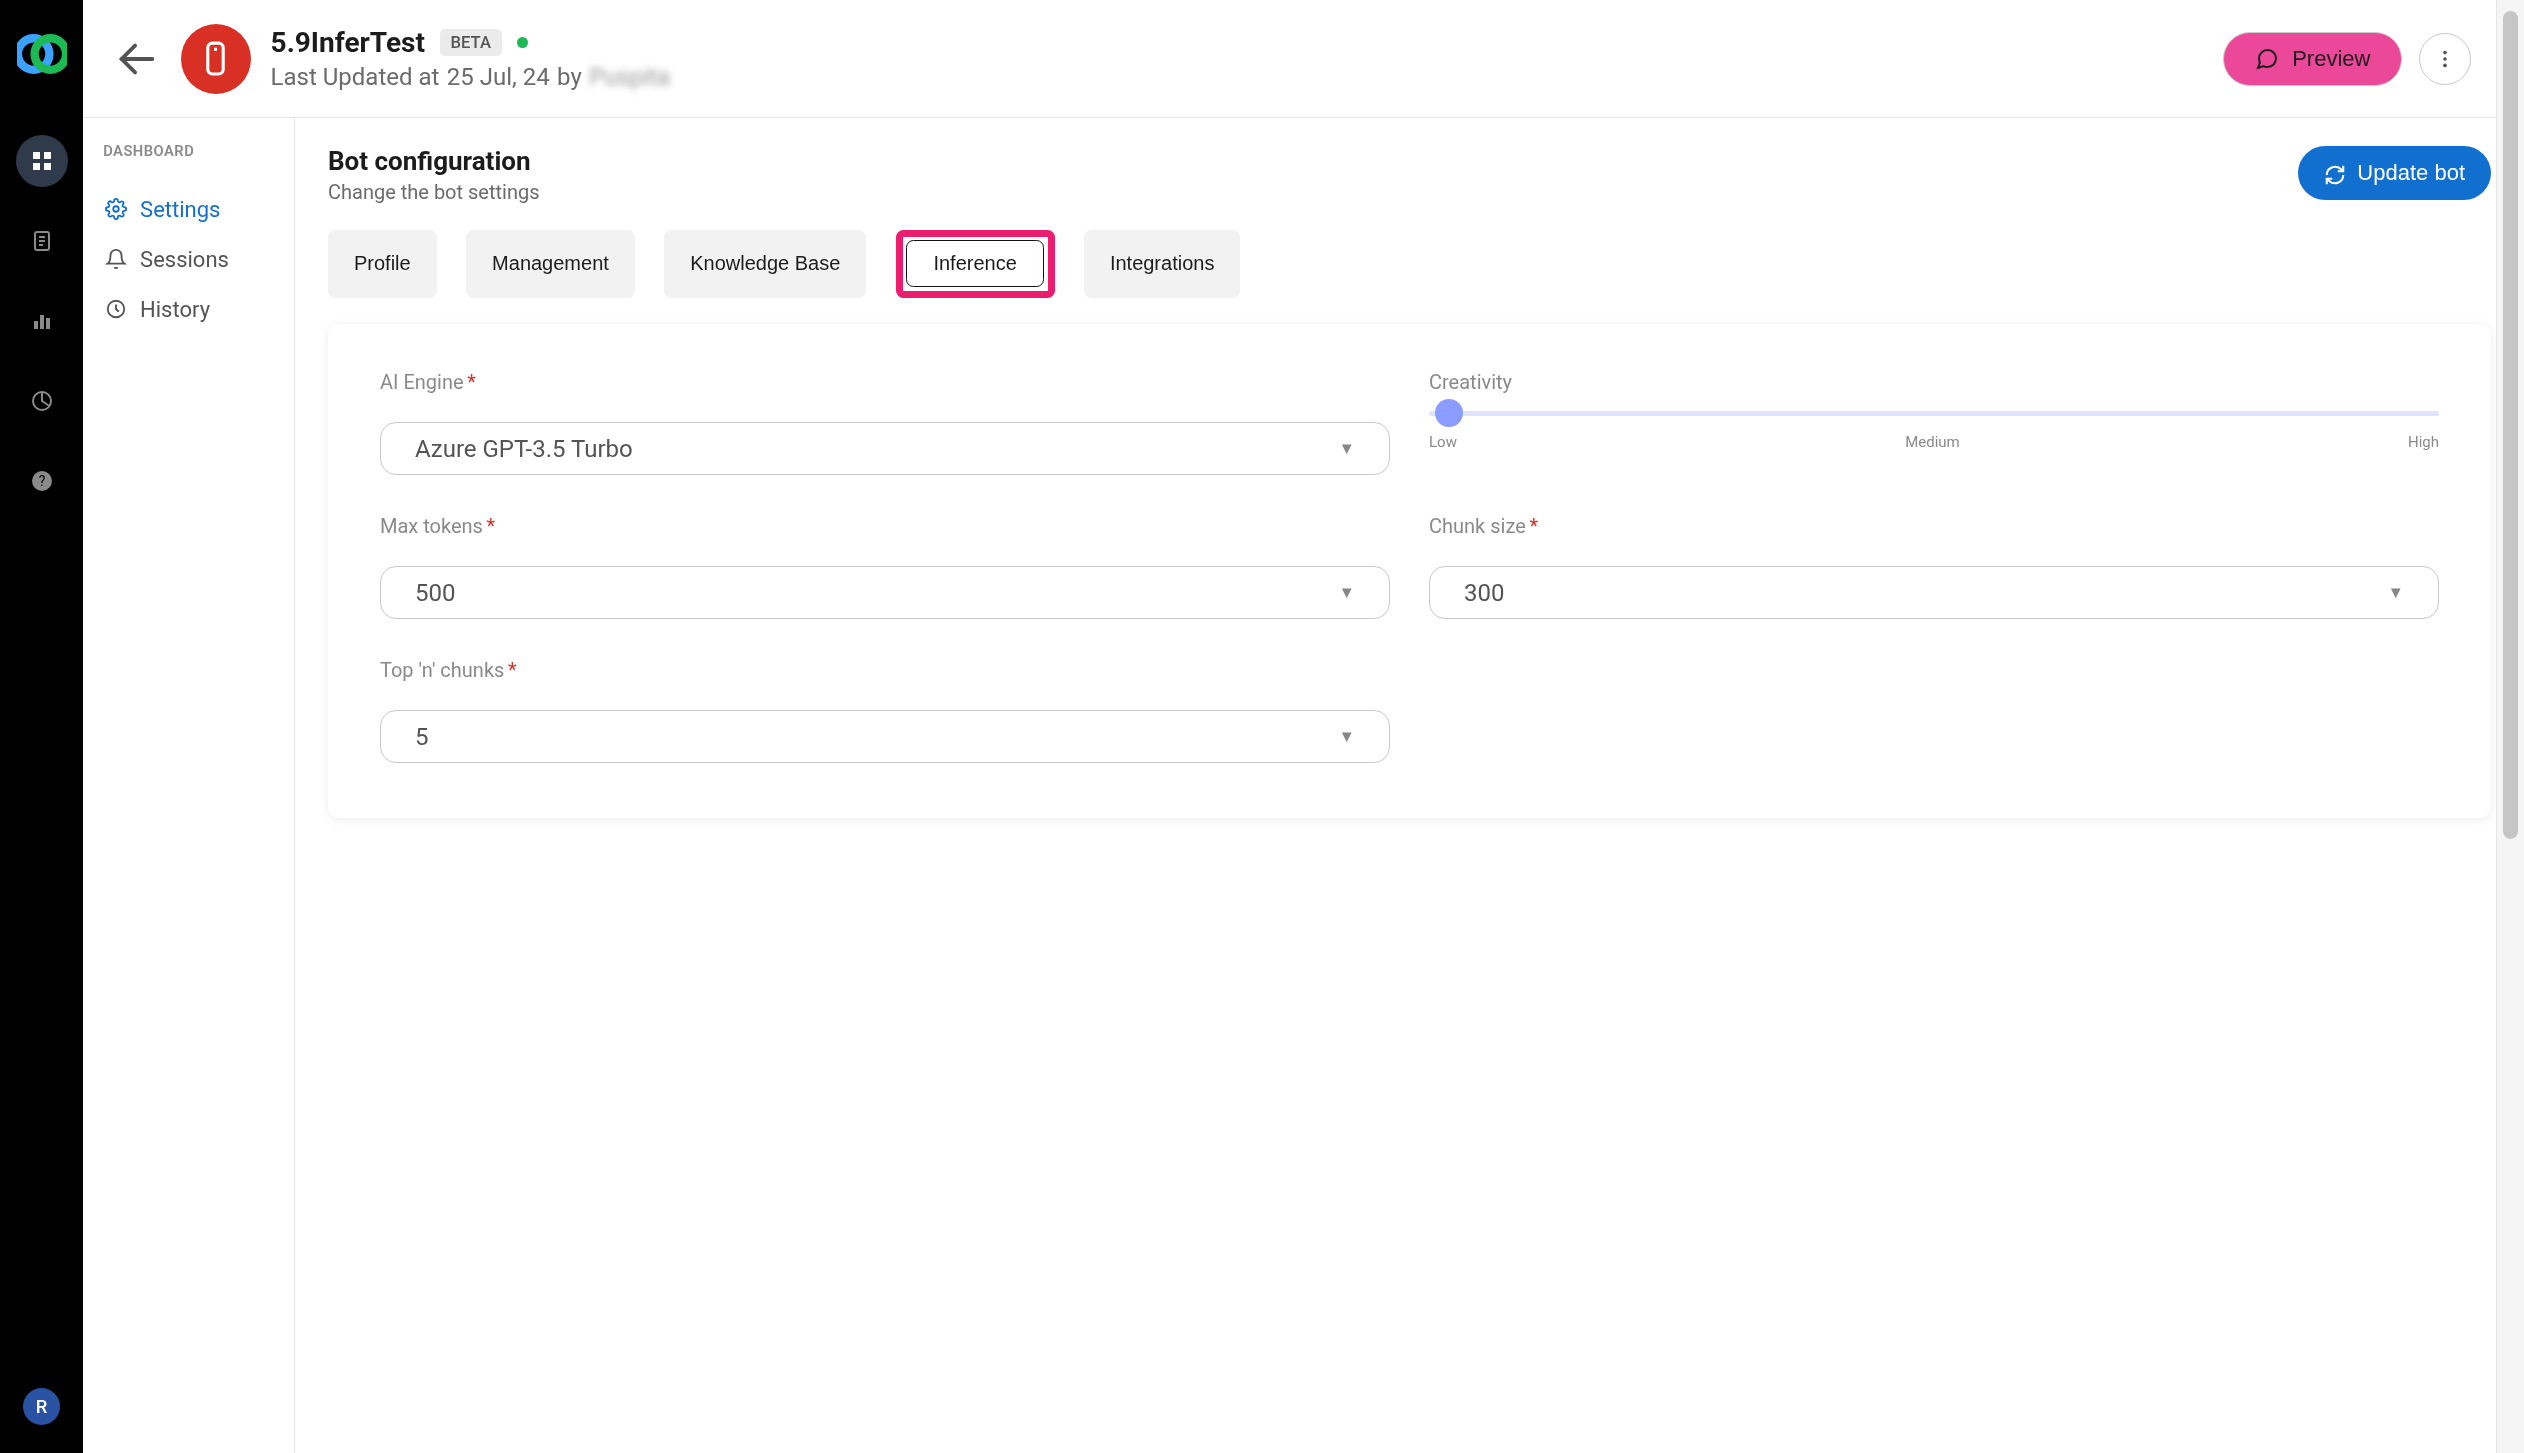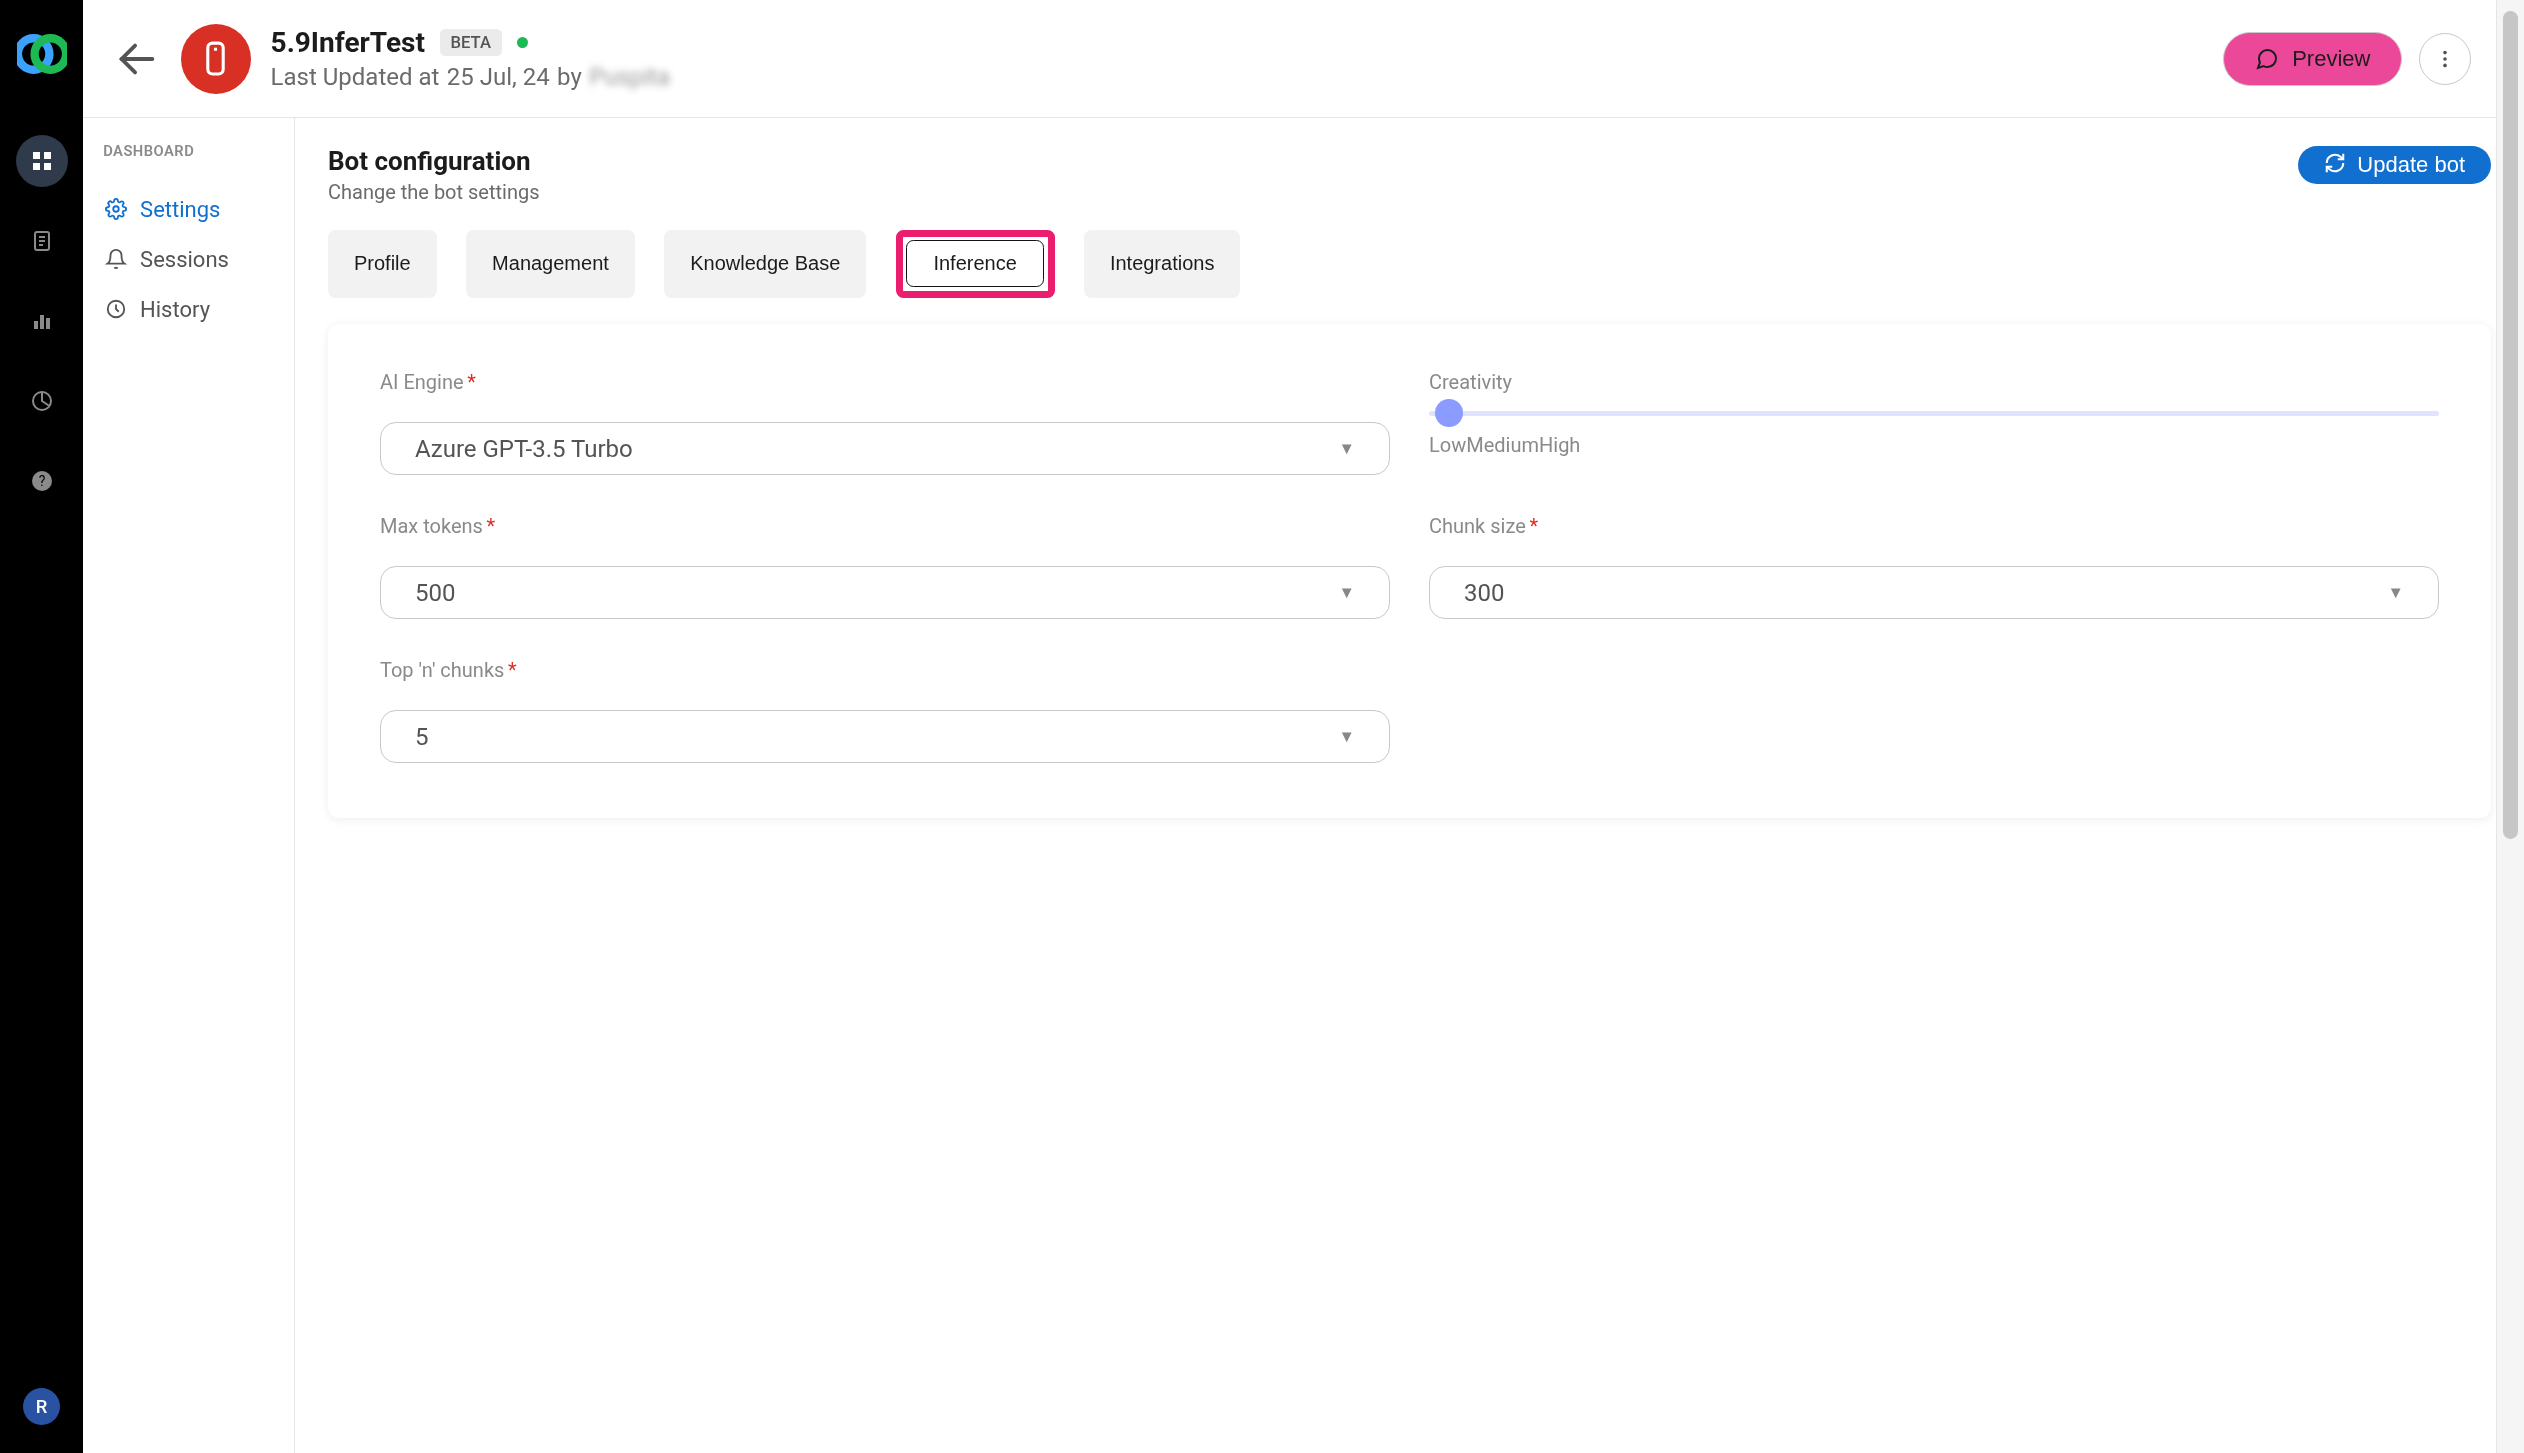--- a/index.html
+++ b/index.html
@@ -149,24 +149,24 @@
       overflow-y: auto;
     }
     .content-header {
       display: flex; align-items:flex-start; justify-content:space-between;
     }
     .page-title { font-size: 26px; font-weight: 700; margin-bottom: 3.7px; }
     .page-subtitle { font-size: 20px; color: #6b6b6b; }
     .update-btn {
       border-radius: 919px;
       background: #1170cf; color: #fff;
-      padding: 6px 26px;
+      padding: 14px 26px;
       border:none; font-size: 22px; font-weight: 500;
       cursor: pointer;
-      display:inline-flex; align-items:flex-start; gap:11px;
+      display:inline-flex; align-items:flex-end; gap:11px;
     }
 
     
     .tab-row {
       display:flex; gap: 29.4px; margin-top: 26px;
     }
     .tab {
       background: #f2f2f2;
       border-radius: 7.4px;
       padding: 11px 26px;
@@ -222,23 +222,23 @@
       position: relative;
     }
     .slider-thumb {
       position:absolute; top:50%; left:2%;
       transform: translate(-50%,-50%);
       width: 28px; height: 28px; border-radius:50%;
       background:#8b9bff;
       cursor:pointer;
     }
     .slider-ticks {
-      display:flex; 
+      display:flex; justify-content:space-between;
       margin-top: 16.6px;
-      font-size: 20px; color: #8a8a8a;
+      font-size: 15px; color: #8a8a8a;
     }
 
     
     .fake-scroll {
       position: fixed; right: 0; top: 0; bottom: 0; width: 28px;
       background: #f5f5f5;
       border-left: 0.9px solid #e5e5e5;
     }
     .fake-scroll-thumb {
       background: #c6c6c6;

